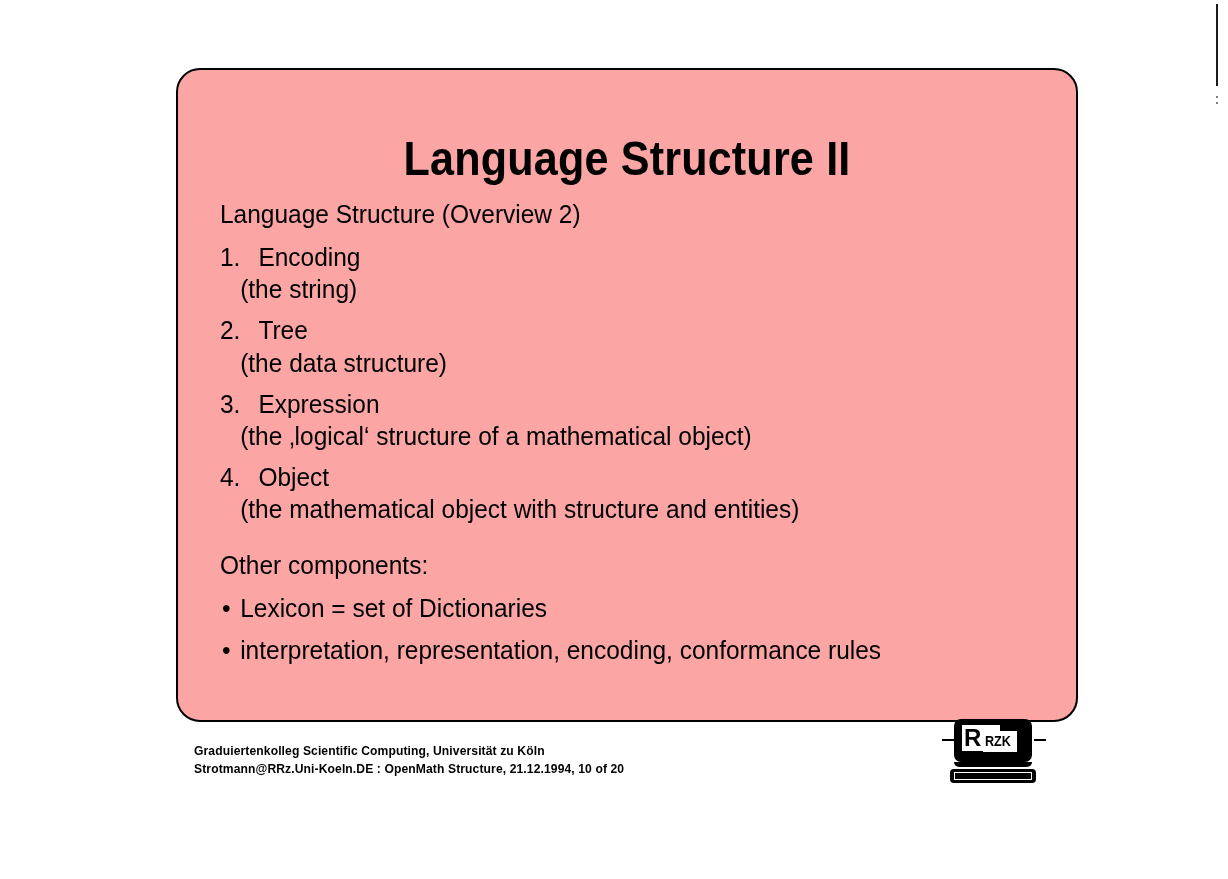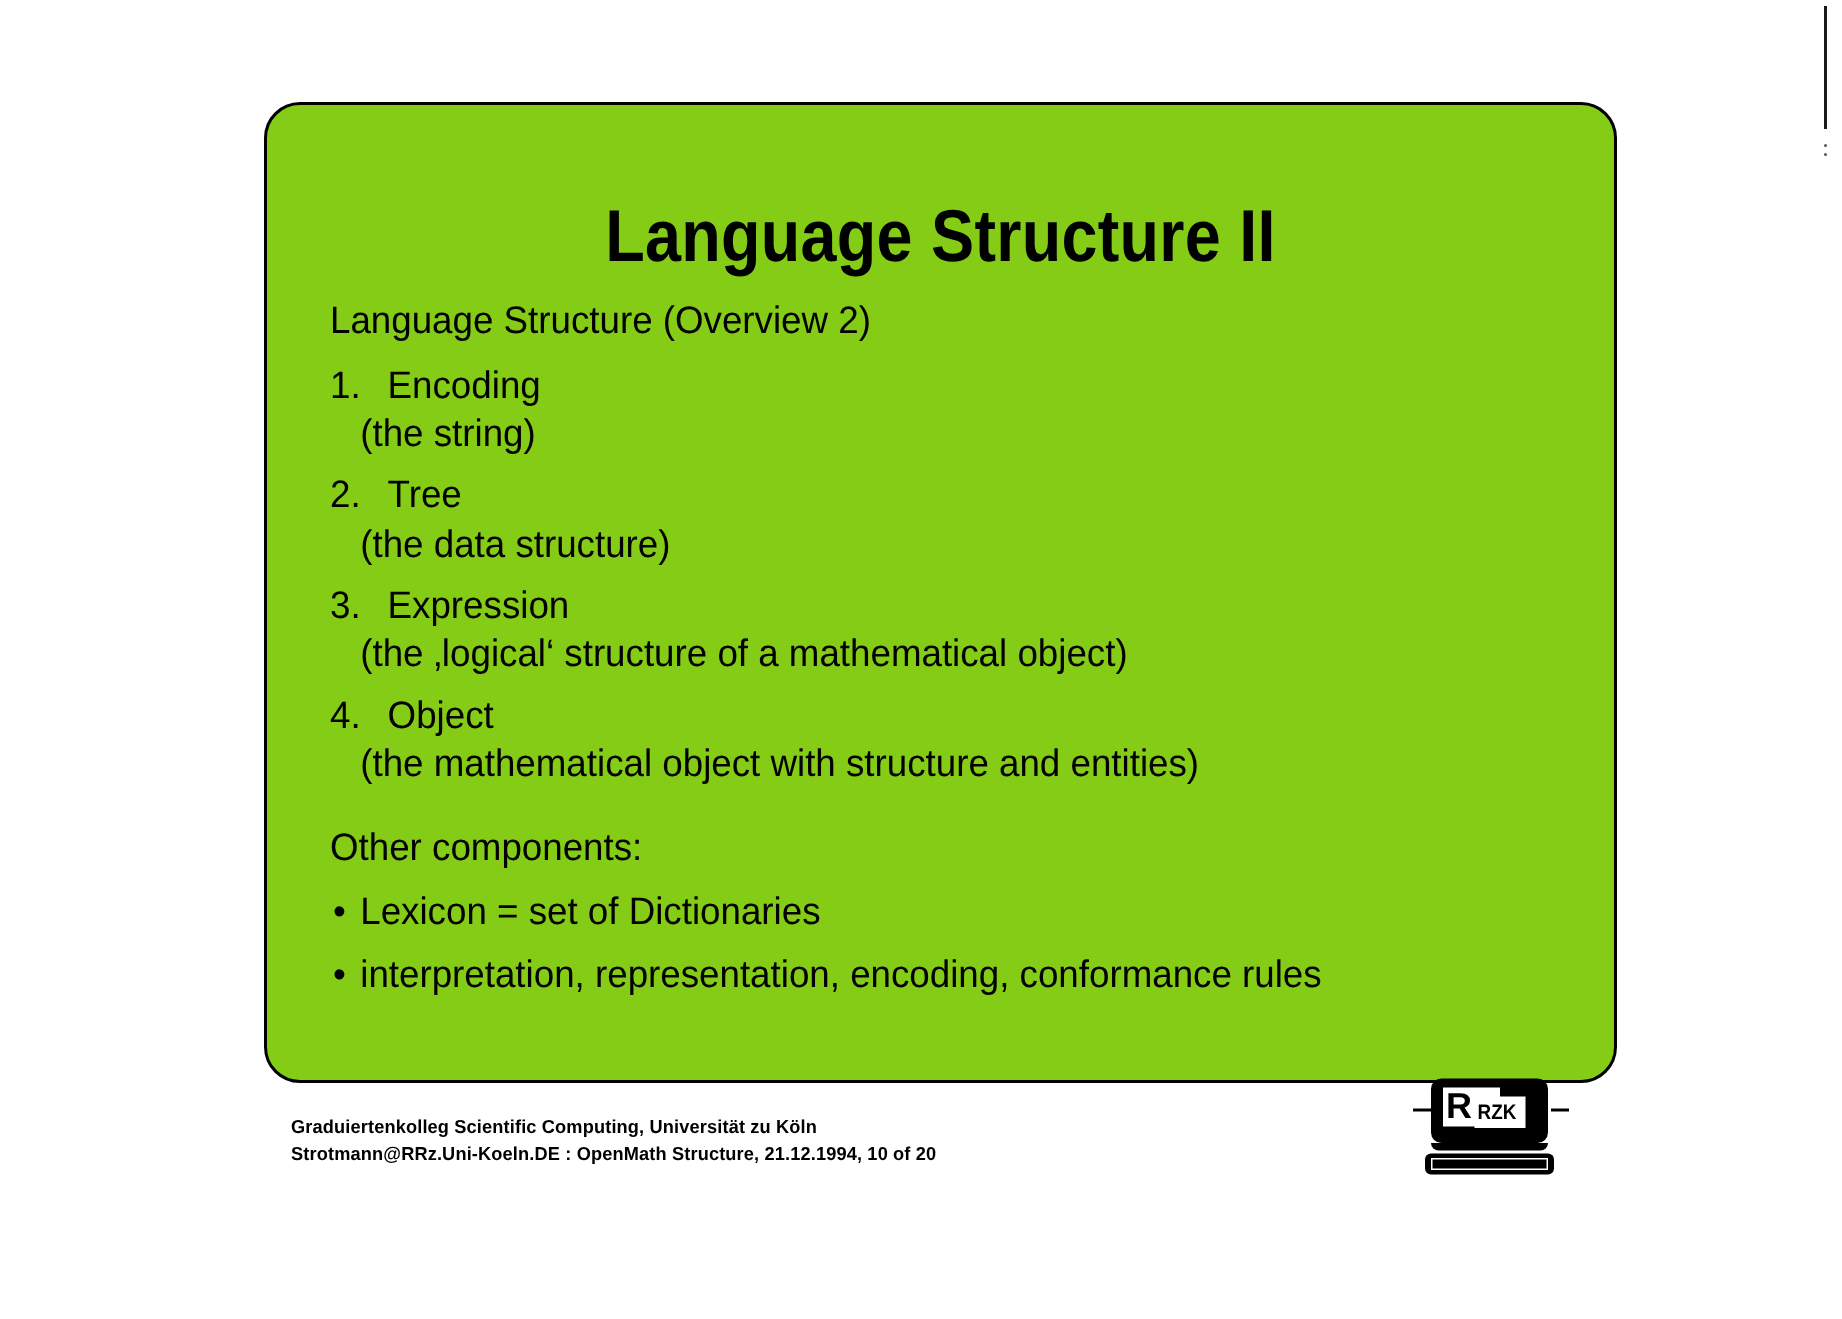--- a/index.html
+++ b/index.html
@@ -29,21 +29,21 @@
 
   
   #slide-card {
     position: absolute;
     left: 176px;
     top: 68px;
     width: 902px;
     height: 654px;
     border: 2px solid #000000;
     border-radius: 24px;
-    background: #84cc16;
+    background: #fca5a5;
     box-sizing: border-box;
   }
 
   
   #slide-title {
     position: absolute;
     left: 0;
     top: 30px;
     width: 100%;
     text-align: center;

